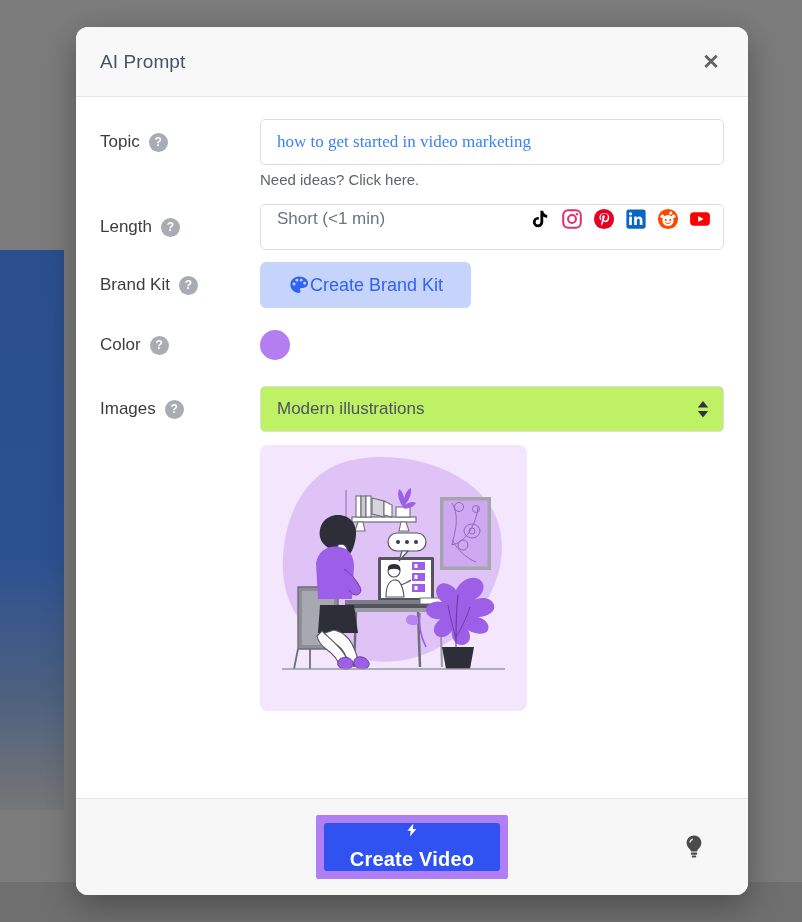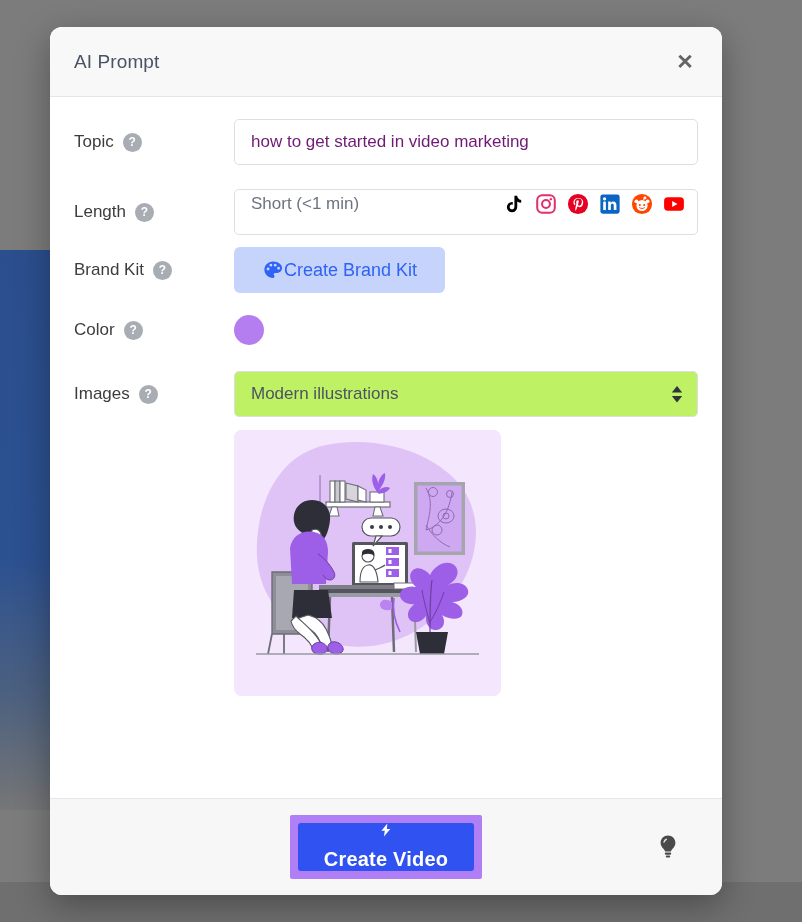--- a/index.html
+++ b/index.html
@@ -33,21 +33,21 @@
     left: 0;
     right: 0;
     bottom: 0;
     height: 40px;
     background: #6f6f6f;
   }
 
   
   #modal {
     position: absolute;
-    left: 50px;
+    left: 76px;
     top: 27px;
     width: 672px;
     height: 868px;
     background: #ffffff;
     border-radius: 12px;
     box-shadow: 0 10px 34px rgba(0,0,0,0.32);
     display: flex;
     flex-direction: column;
     overflow: hidden;
   }
@@ -134,23 +134,23 @@
 
   
   .text-input {
     width: 100%;
     height: 46px;
     box-sizing: border-box;
     border: 1px solid #dcdee1;
     border-radius: 5px;
     padding: 0 16px;
     font-size: 17px;
-    color: #701a75;
+    color: #3b82f6;
     background: #fff;
-    font-family: Liberation Sans, sans-serif;
+    font-family: Liberation Serif, serif;
     outline: none;
   }
   .helper-text {
     font-size: 15px;
     color: #5d636f;
     margin-top: 6px;
     cursor: pointer;
   }
 
   
@@ -316,24 +316,25 @@
 
   <div id="modal-body">
 
     <div class="form-row">
       <div class="row-label">
         <span class="row-label-text">Topic</span>
         <span class="help-icon">?</span>
       </div>
       <div class="row-control">
         <input class="text-input" type="text" value="how to get started in video marketing" style="">
+        <div class="helper-text">Need ideas? Click here.</div>
       </div>
     </div>
 
-    <div class="form-row" style="margin-top:24px;">
+    <div class="form-row" style="margin-top:16px;">
       <div class="row-label">
         <span class="row-label-text">Length</span>
         <span class="help-icon">?</span>
       </div>
       <div class="row-control">
         <div class="length-box">
           <span class="length-value">Short (&lt;1 min)</span>
           <span class="social-row">
 
             <svg class="social-icon" viewBox="0 0 24 24">

